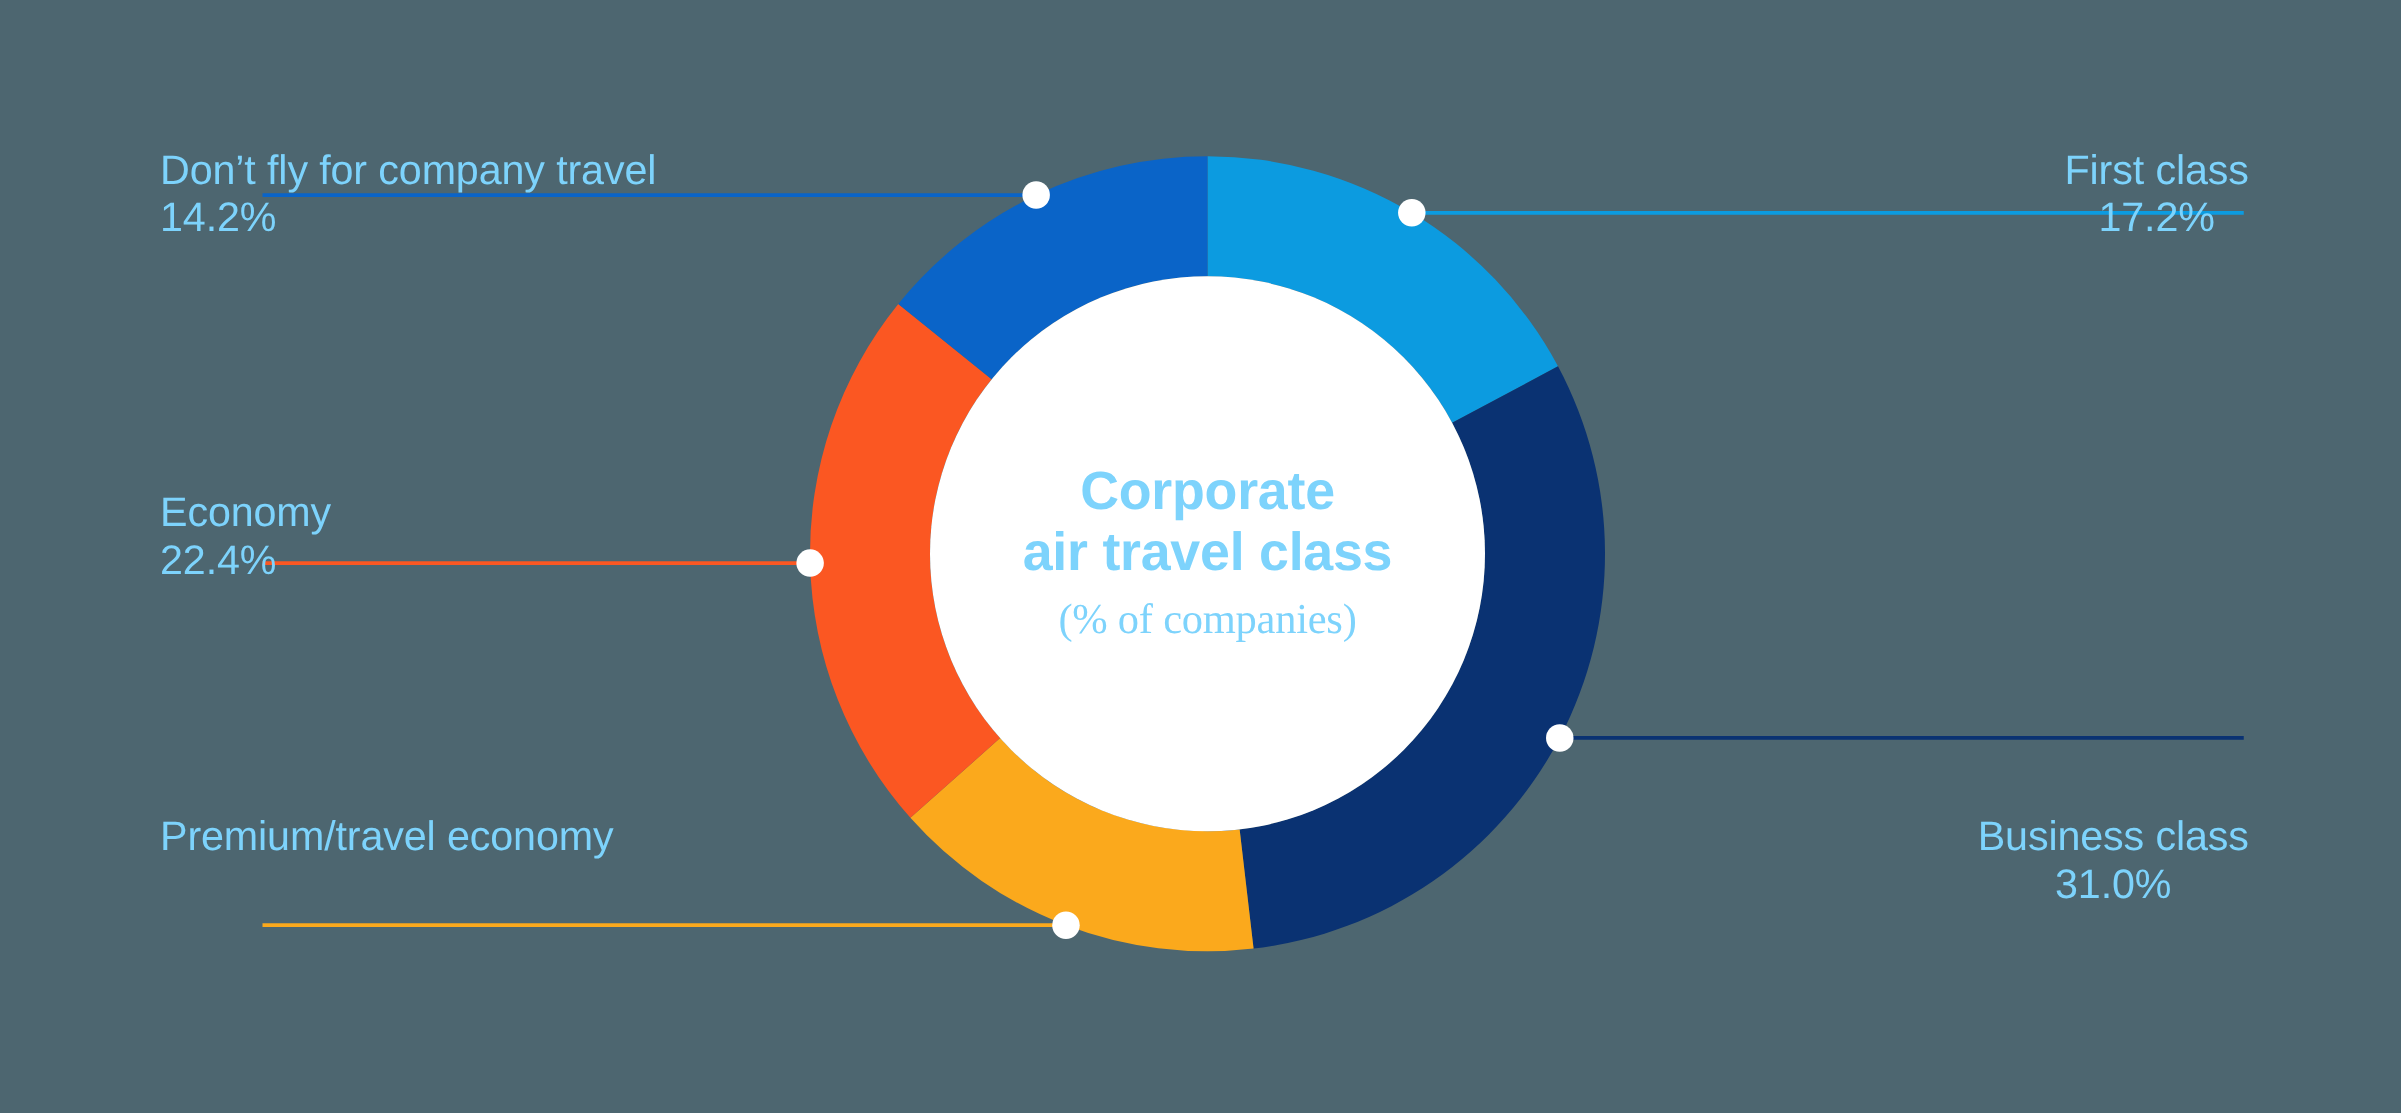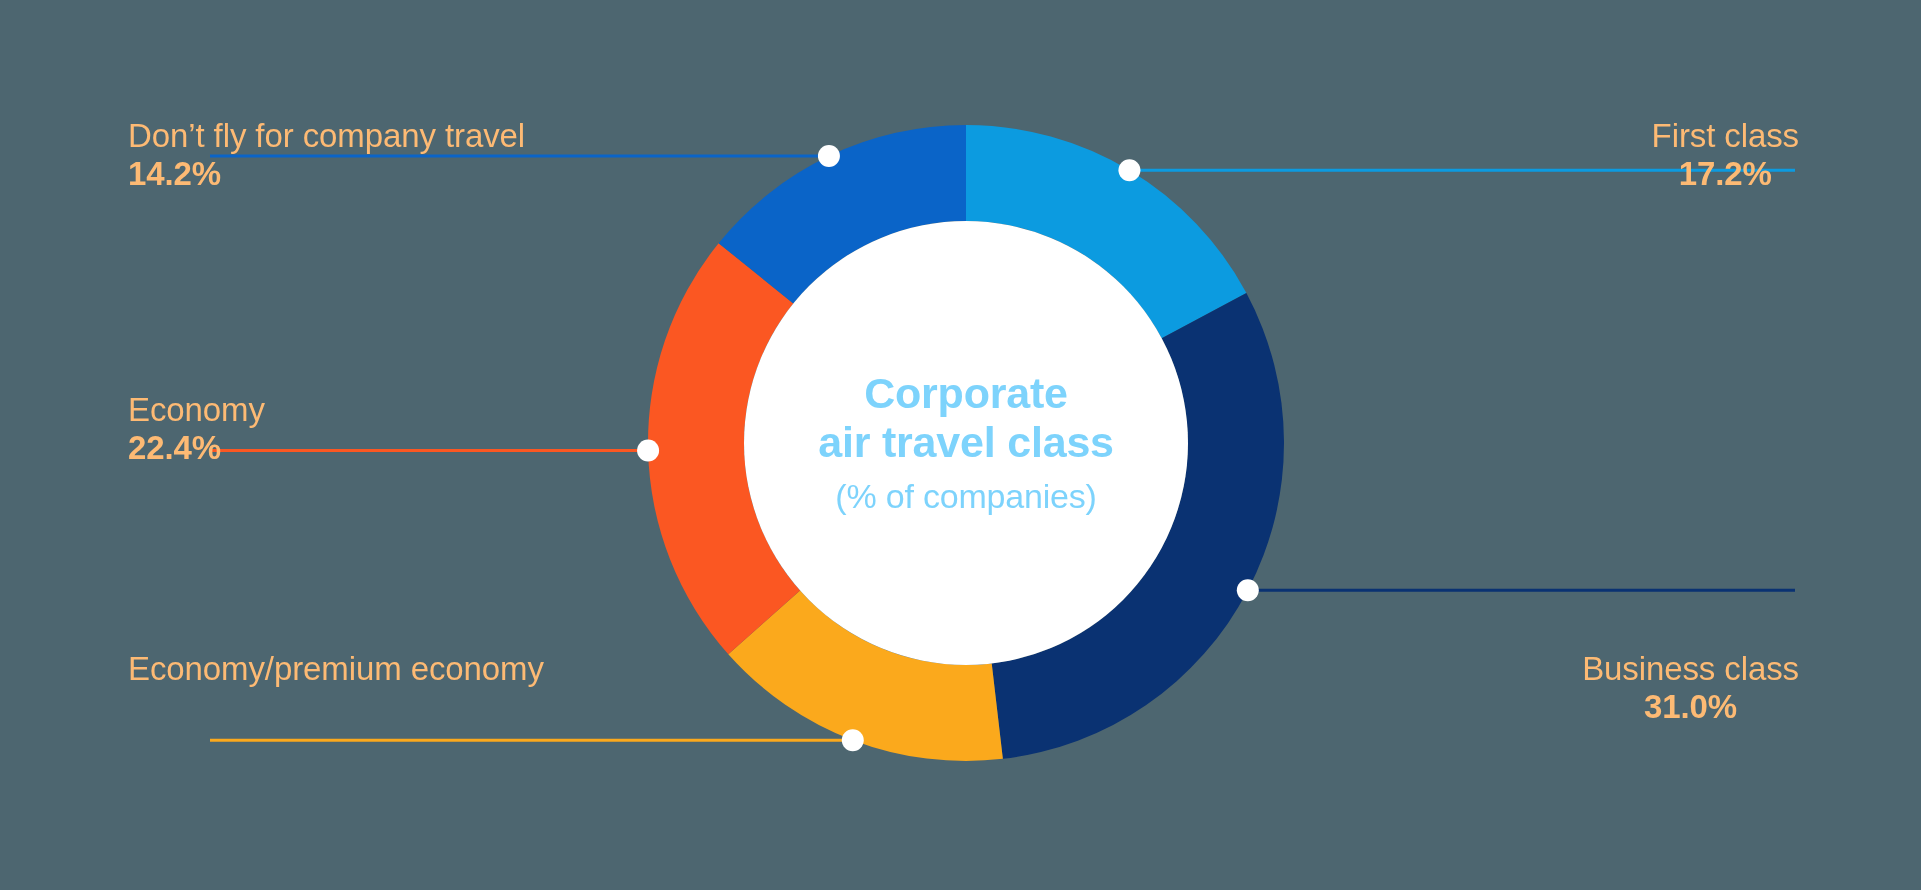--- a/index.html
+++ b/index.html
@@ -55,39 +55,40 @@
   }
   .center-title .tline {
     display: block;
   }
   .center-sub {
     font-size: 34px;
     font-weight: normal;
     line-height: 1.2;
     margin-top: 8px;
     letter-spacing: -0.2px;
+    font-family: Liberation Serif, serif;
   }
 
   
   .callout {
     position: absolute;
-    color: #fdba74;
+    color: #7dd3fc;
     line-height: 1.16;
     white-space: nowrap;
   }
   .callout .cl-name {
     display: block;
     font-size: 33px;
     font-weight: normal;
     letter-spacing: -0.1px;
   }
   .callout .cl-value {
     display: block;
     font-size: 33px;
-    font-weight: bold;
+    font-weight: normal;
     letter-spacing: -0.1px;
   }
   .callout.left  { text-align: left; }
   .callout.right { text-align: center; }
 
   
   #label-dontfly   { left: 128px;  top: 117px;  }
   #label-economy   { left: 128px;  top: 391px;  }
   #label-premium   { left: 128px;  top: 650px;  }
   #label-first     { right: 122px; top: 117px;  }
@@ -137,21 +138,21 @@
     <span class="cl-name">Don’t fly for company travel</span>
     <span class="cl-value">14.2%</span>
   </div>
 
   <div class="callout left" id="label-economy">
     <span class="cl-name">Economy</span>
     <span class="cl-value">22.4%</span>
   </div>
 
   <div class="callout left" id="label-premium">
-    <span class="cl-name">Economy/premium economy</span>
+    <span class="cl-name">Premium/travel economy</span>
   </div>
 
   <div class="callout right" id="label-first">
     <span class="cl-name">First class</span>
     <span class="cl-value">17.2%</span>
   </div>
 
   <div class="callout right" id="label-business">
     <span class="cl-name">Business class</span>
     <span class="cl-value">31.0%</span>

